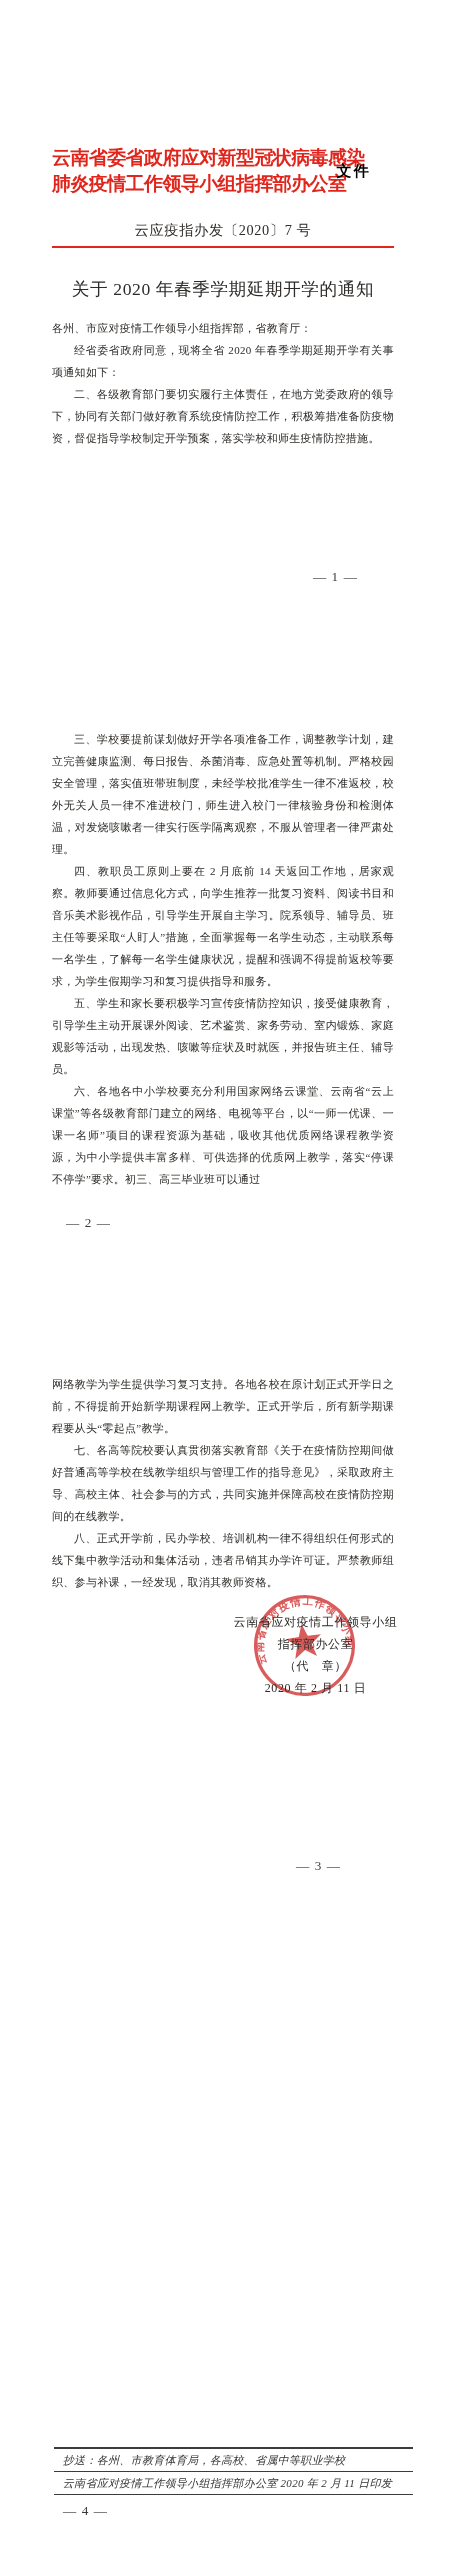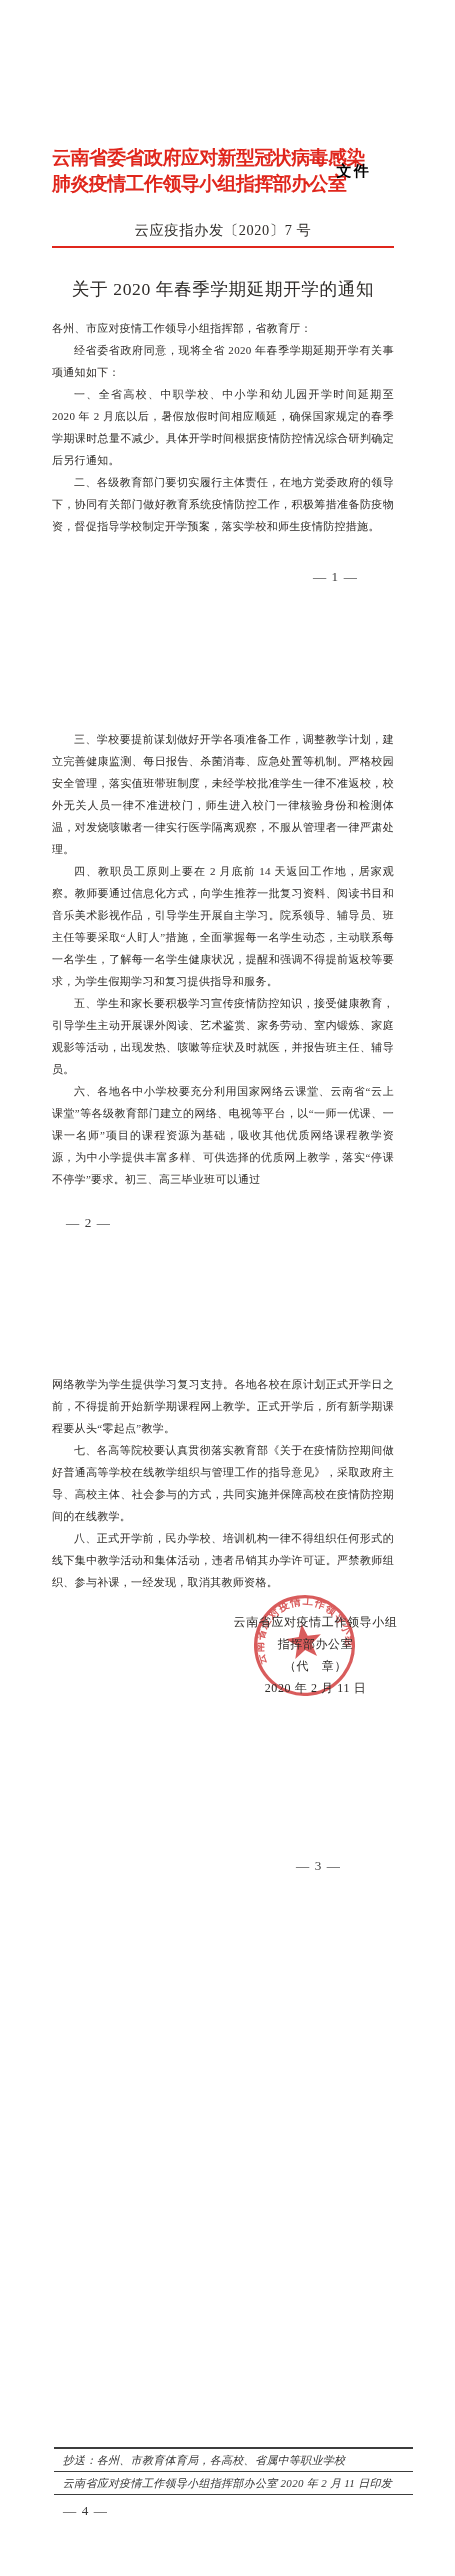--- a/index.html
+++ b/index.html
@@ -156,21 +156,20 @@
       <div class="red-org">云南省委省政府应对新型冠状病毒感染</div>
       <div class="red-org">肺炎疫情工作领导小组指挥部办公室</div>
       <div class="doc-type">文件</div>
     </div>
     <div class="doc-number">云应疫指办发〔2020〕7 号</div>
     <div class="red-rule"></div>
     <div class="notice-title">关于 2020 年春季学期延期开学的通知</div>
     <div class="body-text pg1-body">
       <p class="no-indent">各州、市应对疫情工作领导小组指挥部，省教育厅：</p>
       <p>经省委省政府同意，现将全省 2020 年春季学期延期开学有关事项通知如下：</p>
-      <p>一、全省高校、中职学校、中小学和幼儿园开学时间延期至 2020 年 2 月底以后，暑假放假时间相应顺延，确保国家规定的春季学期课时总量不减少。具体开学时间根据疫情防控情况综合研判确定后另行通知。</p>
       <p>二、各级教育部门要切实履行主体责任，在地方党委政府的领导下，协同有关部门做好教育系统疫情防控工作，积极筹措准备防疫物资，督促指导学校制定开学预案，落实学校和师生疫情防控措施。</p>
     </div>
   </div>
   <div class="page-number pn-1">— 1 —</div>
 </div>
 
 <div class="page">
   <div class="content">
     <div class="body-text pg2-body">
       <p>三、学校要提前谋划做好开学各项准备工作，调整教学计划，建立完善健康监测、每日报告、杀菌消毒、应急处置等机制。严格校园安全管理，落实值班带班制度，未经学校批准学生一律不准返校，校外无关人员一律不准进校门，师生进入校门一律核验身份和检测体温，对发烧咳嗽者一律实行医学隔离观察，不服从管理者一律严肃处理。</p>

